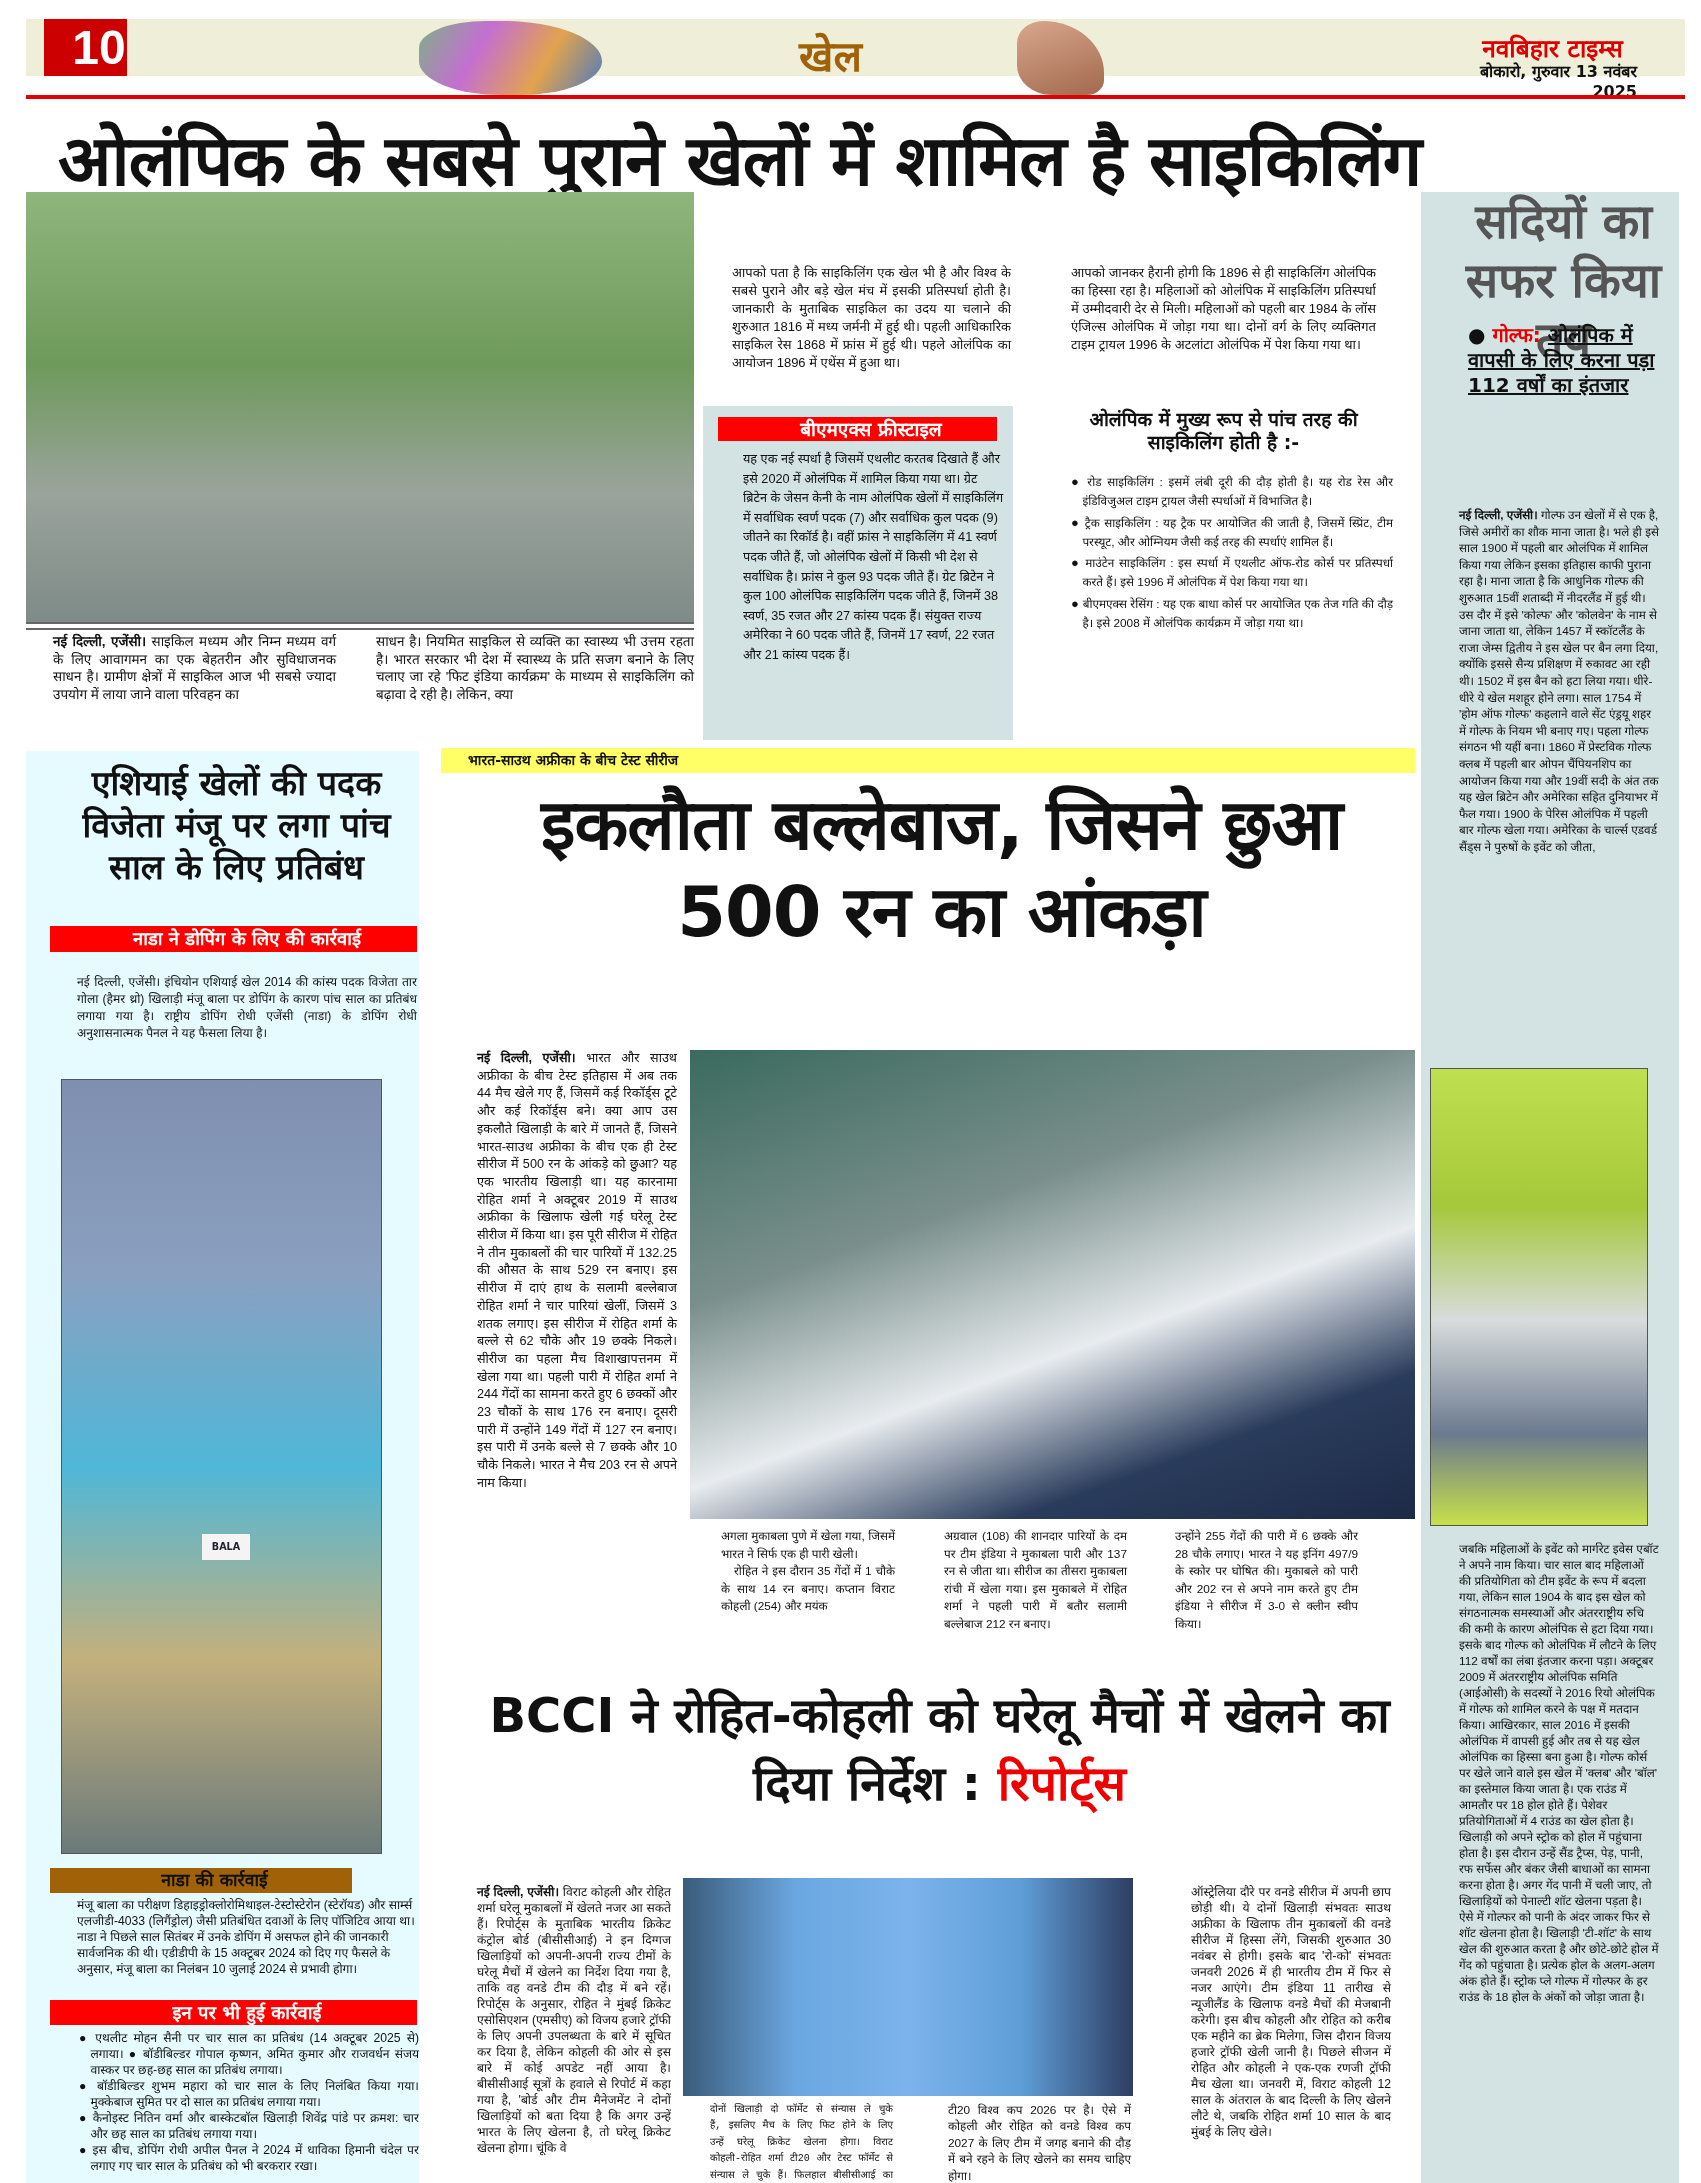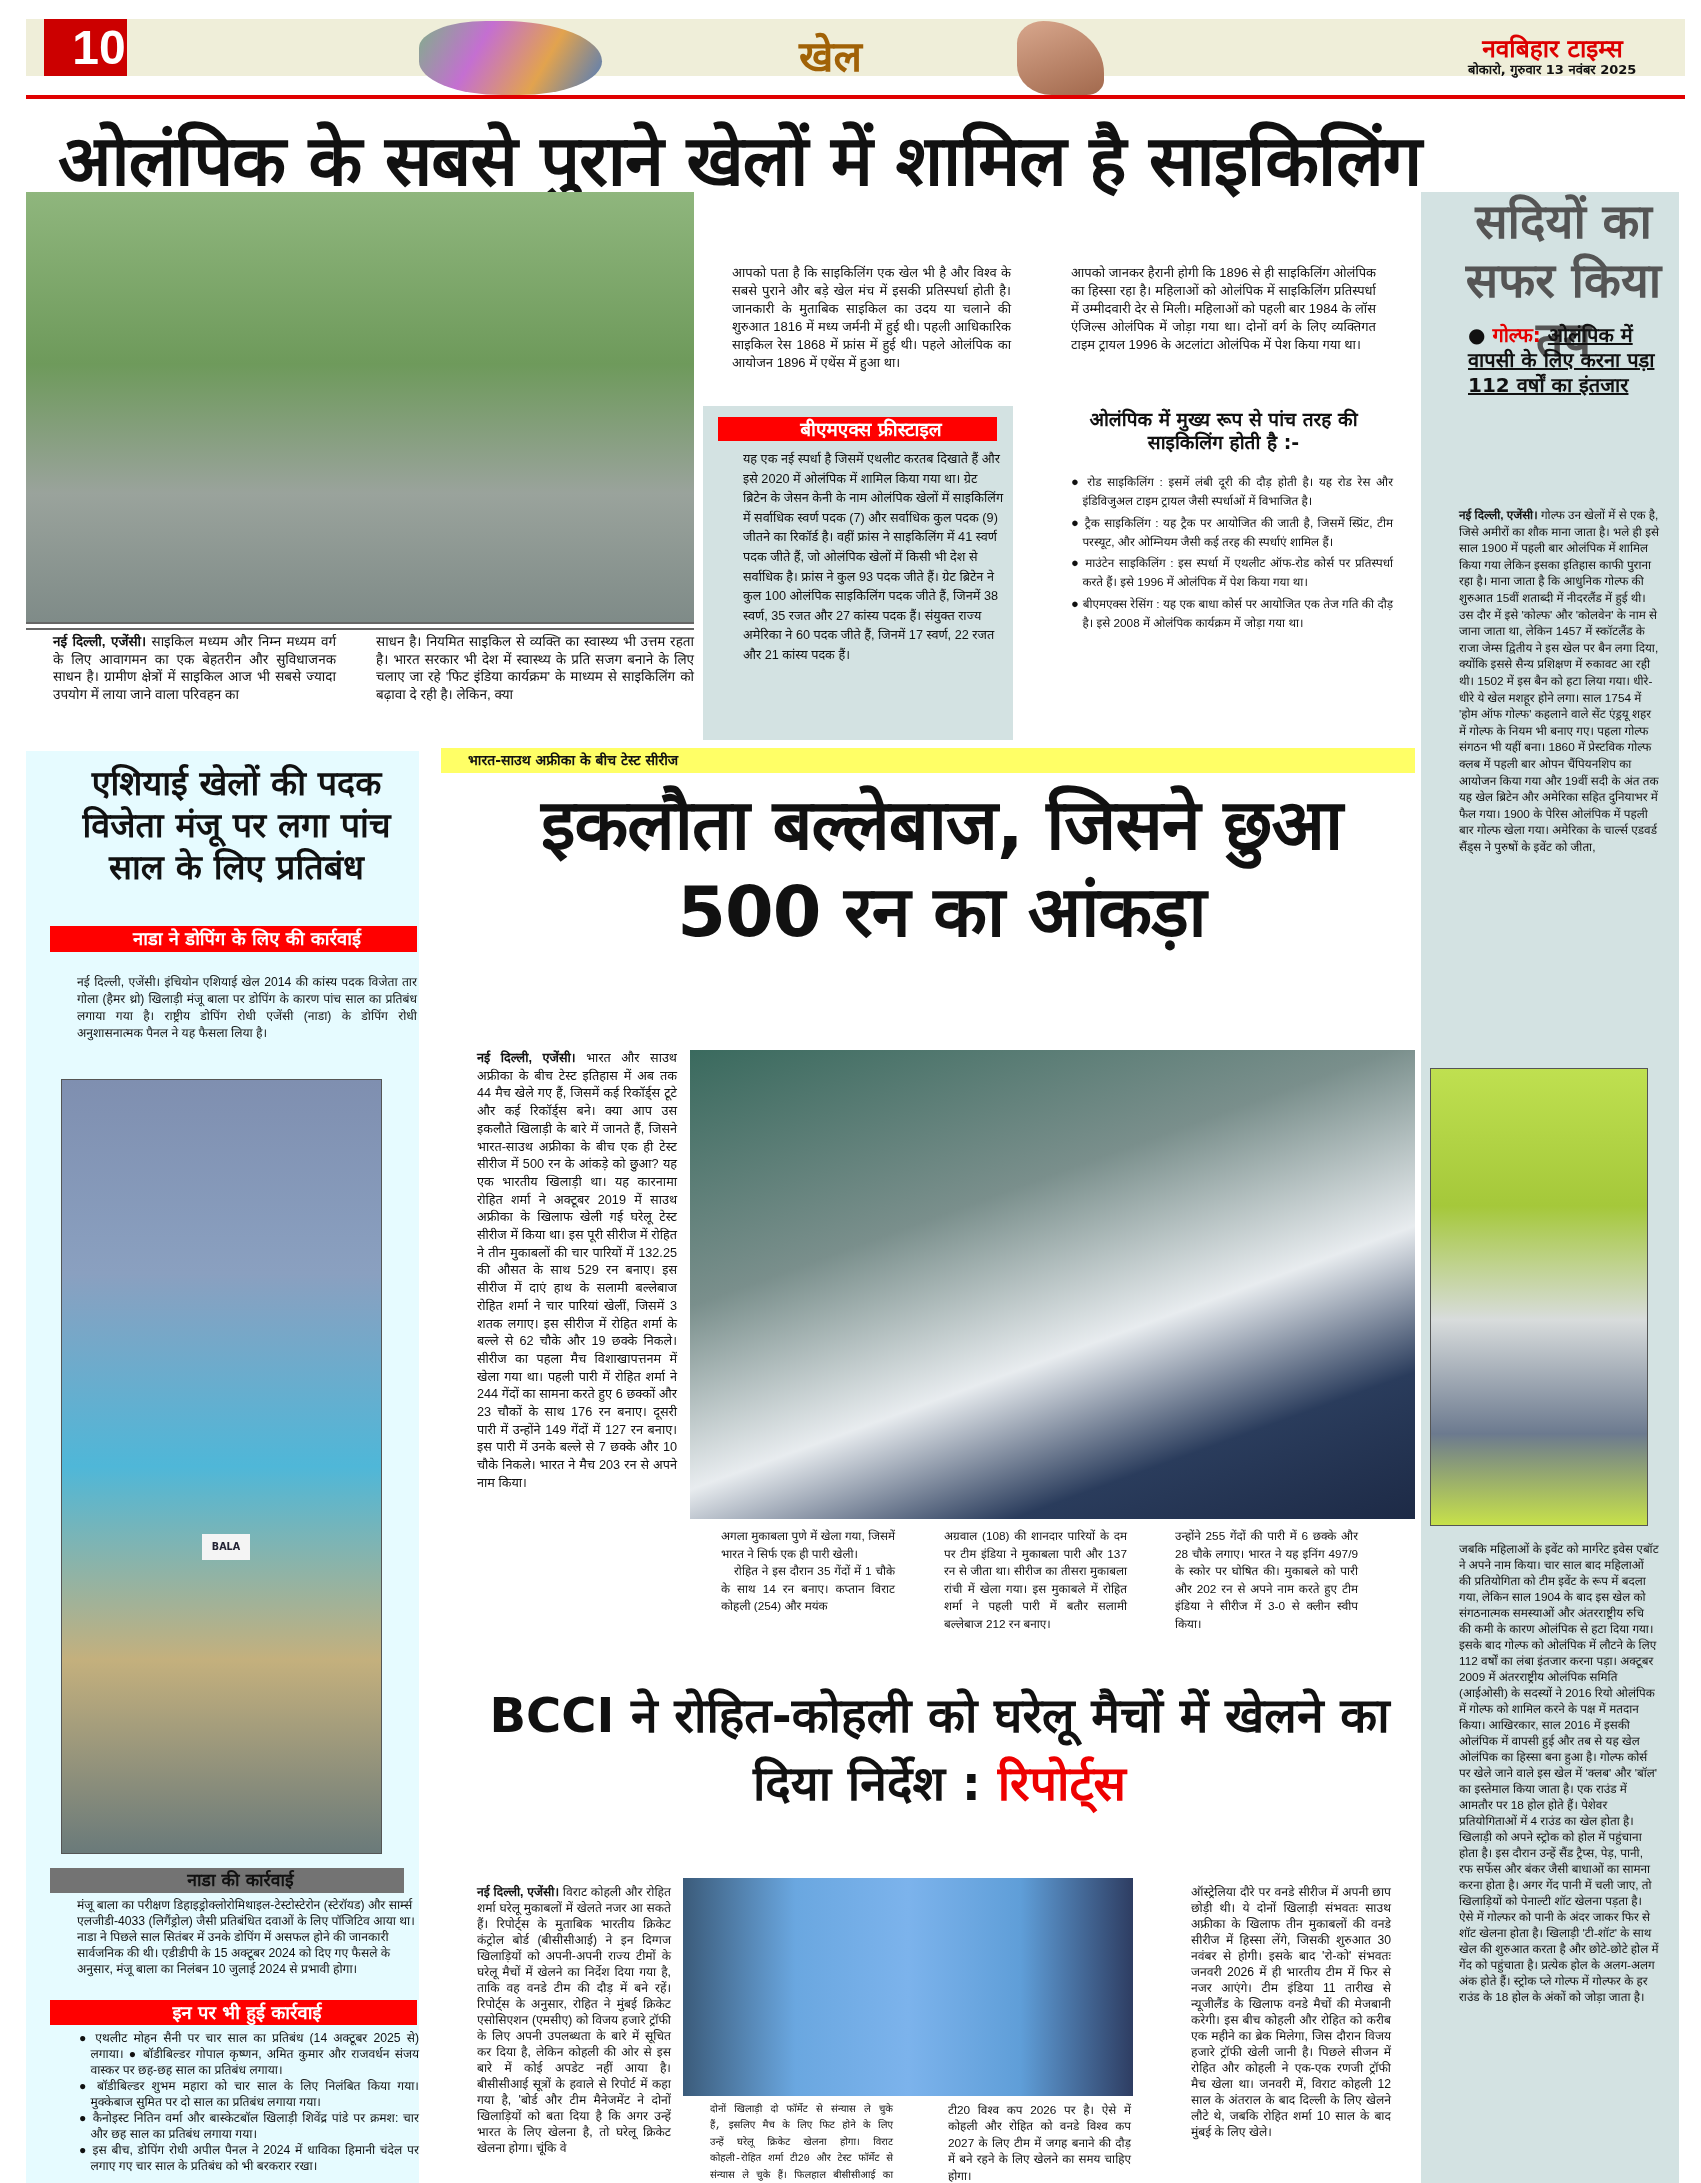--- a/index.html
+++ b/index.html
@@ -7,21 +7,21 @@
   body { position: relative; font-family: "DejaVu Sans", sans-serif; color: #111; }
   .abs { position: absolute; padding-left: 27px; }
   .body-text { font-family: "Liberation Sans", "DejaVu Sans", sans-serif; font-size: 13.5px; line-height: 17.5px; text-align: justify; color: #111; }
   .dateline { font-weight: bold; }
   .photo { position: absolute; overflow: hidden; }
   
   #masthead { left: 26px; top: 19px; width: 1659px; height: 57px; background: #efeed9; }
   #page-num { left: 44px; top: 19px; width: 83px; height: 57px; background: #cc0000; color: #fff; font-weight: bold; font-size: 48px; display:flex; align-items:center; justify-content:center; font-family: "Liberation Sans", sans-serif; }
   #section-name { left: 760px; top: 26px; width: 114px; height: 48px; color: #a16207; font-weight: bold; font-size: 42px; text-align:center; font-family: "DejaVu Sans", sans-serif; }
   #brand { left: 1441px; top: 31px; width: 196px; color: #dd0000; font-weight: bold; font-size: 24.5px; text-align: center; }
-  #dateline-top { left: 1441px; top: 60px; width: 196px; font-size: 13px; text-align: left; font-weight: bold; color:#111; }
+  #dateline-top { left: 1441px; top: 60px; width: 196px; font-size: 16px; text-align: right; font-weight: bold; color:#111; }
   #red-rule { left: 26px; top: 95px; width: 1659px; height: 4.4px; background: #e00000; }
   .collage { position:absolute; border-radius: 40% 60% 50% 50%; }
   
   #h1 { left: 31px; top: 118px; width: 1354px; font-size: 70px; font-weight: bold; white-space: nowrap; line-height: 87px; letter-spacing: -0.9px; }
   
   #sidebar { left: 1421px; top: 192px; width: 258px; height: 2105px; background: #d3e2e2; }
   #sb-title { left: 1421px; top: 192px; width: 258px; text-align: center; color: #555; font-weight: bold; font-size: 48px; line-height: 59px; }
   #sb-sub { left: 1441px; top: 323px; width: 227px; font-size: 20px; font-weight: bold; line-height: 25px; }
   #sb-sub .red { color: #e60000; }
   #sb-text-1 { left: 1432px; top: 507px; width: 227px; font-size: 11.8px; line-height: 16.6px; text-align:left; }
@@ -40,21 +40,21 @@
   #five-list li { margin-bottom: 1.7px; padding-left: 11.4px; text-indent: -11.4px; }
   #five-list .bul { font-size: 13px; }
   
   .hr-gray { position:absolute; height: 2.2px; background: #666; }
   
   #left-col-bg { left: 26px; top: 751px; width: 393px; height: 1515px; background: #e6fbff; }
   #asia-h { left: 35px; top: 762px; width: 376px; text-align:center; font-size: 34px; font-weight: bold; line-height: 42px; }
   #asia-red { left: 50px; top: 926px; width: 367px; height: 26px; background: #ff0000; color:#fff; font-weight: bold; font-size: 18.3px; text-align: center; line-height: 26px; }
   #asia-text { left: 50px; top: 974px; width: 367px; font-size: 12.2px; line-height: 17px; }
   #manju-photo { left: 61px; top: 1079px; width: 321px; height: 775px; background: linear-gradient(180deg, #7f8fb0 0%, #8aa0c0 25%, #4fb7d8 50%, #c4b07d 75%, #6a7a7a 100%); border: 1.3px solid #555; }
-  #nada-yellow { left: 50px; top: 1868px; width: 354px; height: 25px; background: #737373; font-weight: bold; font-size: 17.5px; text-align: center; line-height: 25px; }
+  #nada-yellow { left: 50px; top: 1868px; width: 302px; height: 25px; background: #a16207; font-weight: bold; font-size: 17.5px; text-align: center; line-height: 25px; }
   #nada-text { left: 50px; top: 1897px; width: 367px; font-size: 12.2px; line-height: 16px; text-align:left; }
   #also-red { left: 50px; top: 2000px; width: 367px; height: 25px; background: #ff0000; color:#fff; font-weight: bold; font-size: 18.3px; text-align: center; line-height: 25px; }
   #also-list { left: 52px; top: 2030px; width: 367px; font-size: 12.2px; line-height: 16px; list-style: none; }
   #also-list li { padding-left: 11.4px; text-indent: -11.4px; }
   
   #cric-kicker { left: 441px; top: 748px; width: 974px; height: 25px; background: #ffff66; font-weight: bold; font-size: 14px; line-height: 25px; }
   #cric-h { left: 441px; top: 782px; width: 974px; text-align: center; font-size: 70px; font-weight: bold; line-height: 87px; letter-spacing: -0.9px; }
   #cric-col-a { left: 450px; top: 1050px; width: 227px; font-size: 12.7px; line-height: 17.7px; }
   #cric-photo { left: 690px; top: 1050px; width: 725px; height: 469px; background: linear-gradient(160deg, #3a6a5e 0%, #7a8f8c 35%, #e8ecef 60%, #2a3c5c 80%, #1d2a46 100%); }
   #cric-col-b { left: 694px; top: 1528px; width: 201px; font-size: 11.8px; line-height: 17.5px; }

